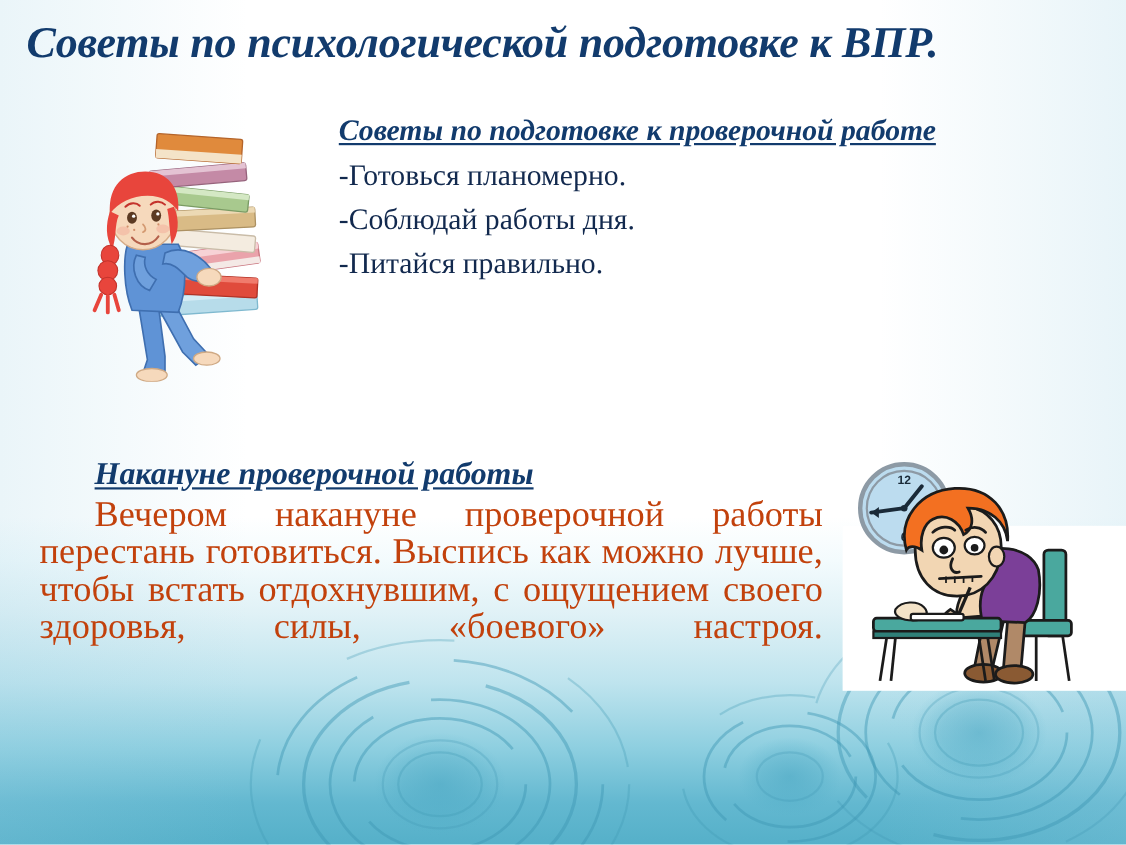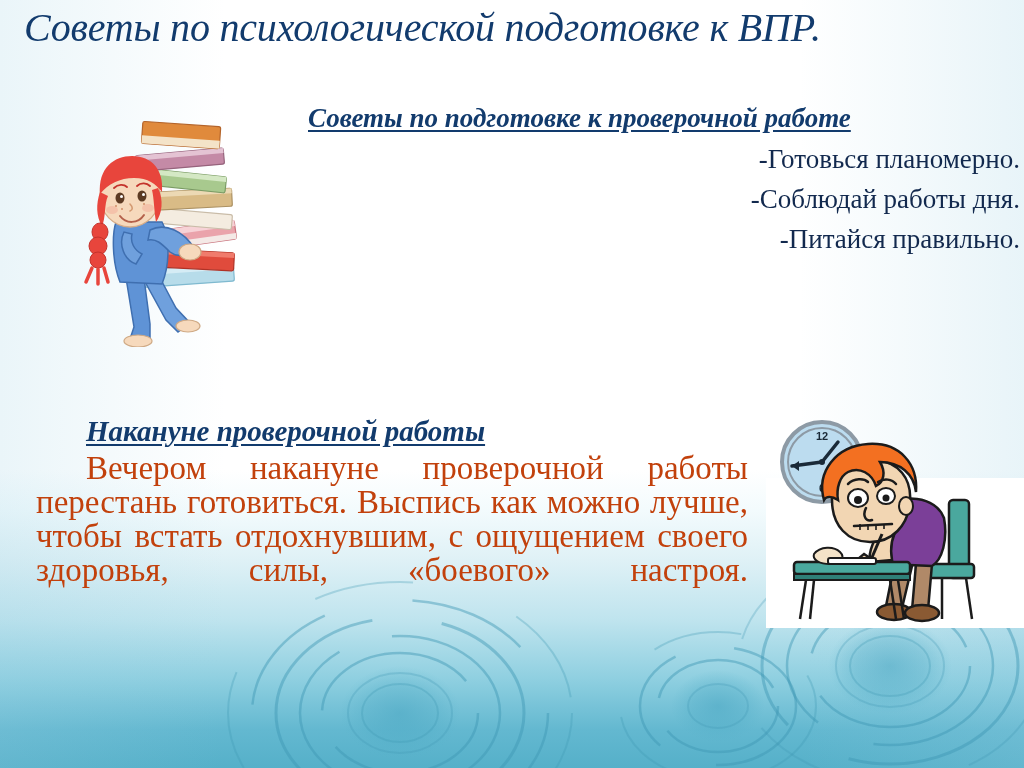--- a/index.html
+++ b/index.html
@@ -50,24 +50,24 @@
     bottom: 0;
     width: 1024px;
     height: 230px;
     pointer-events: none;
   }
 
   
   .title {
     position: absolute;
     left: 24px;
-    top: 4px;
+    top: 15px;
     width: 990px;
     color: #123b6d;
-    font-weight: normal;
+    font-weight: bold;
     font-style: italic;
     font-size: 40px;
     line-height: 48px;
     letter-spacing: -0.2px;
     white-space: nowrap;
   }
 
   
   .girl-art {
     position: absolute;
@@ -92,21 +92,20 @@
     font-style: italic;
     text-decoration: underline;
     text-underline-offset: 3px;
     color: #123b6d;
     white-space: nowrap;
   }
   .tips-list {
     list-style: none;
     margin: 4px 0 0 0;
     padding: 0;
-    text-align: right;
   }
   .tips-list li {
     font-size: 27px;
     line-height: 40px;
     color: #12294e;
     white-space: nowrap;
   }
 
   
   .evening {

